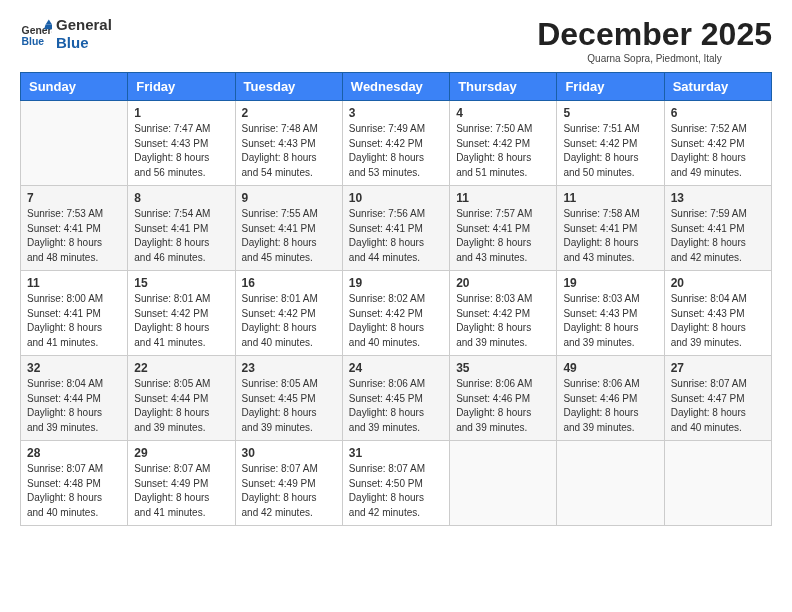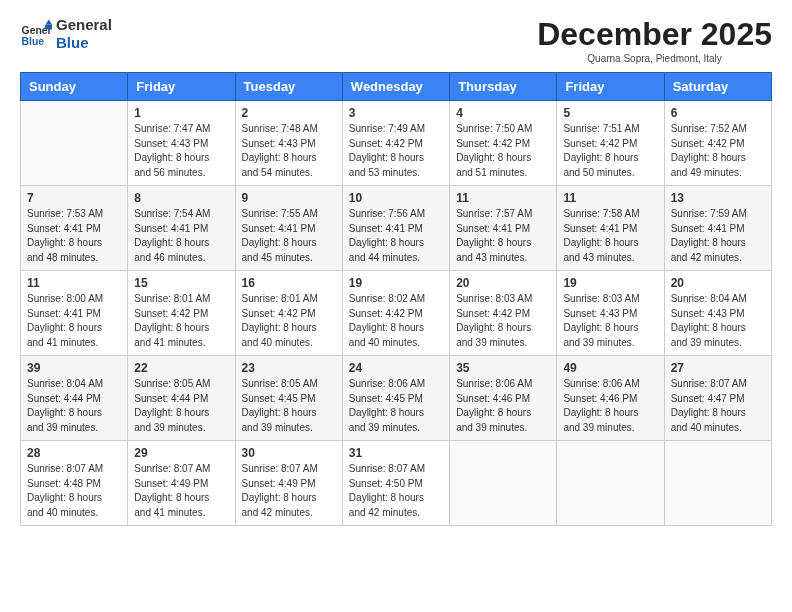--- a/index.html
+++ b/index.html
@@ -194,21 +194,21 @@
           <div class="day-num">19</div>
 <div class="cell-info">Sunrise: 8:03 AM<br>Sunset: 4:43 PM<br>Daylight: 8 hours and 39 minutes.</div>
         </td>
         <td>
           <div class="day-num">20</div>
 <div class="cell-info">Sunrise: 8:04 AM<br>Sunset: 4:43 PM<br>Daylight: 8 hours and 39 minutes.</div>
         </td>
       </tr>
       <tr class="row-shade">
         <td>
-          <div class="day-num">39</div>
+          <div class="day-num">32</div>
 <div class="cell-info">Sunrise: 8:04 AM<br>Sunset: 4:44 PM<br>Daylight: 8 hours and 39 minutes.</div>
         </td>
         <td>
           <div class="day-num">22</div>
 <div class="cell-info">Sunrise: 8:05 AM<br>Sunset: 4:44 PM<br>Daylight: 8 hours and 39 minutes.</div>
         </td>
         <td>
           <div class="day-num">23</div>
 <div class="cell-info">Sunrise: 8:05 AM<br>Sunset: 4:45 PM<br>Daylight: 8 hours and 39 minutes.</div>
         </td>

